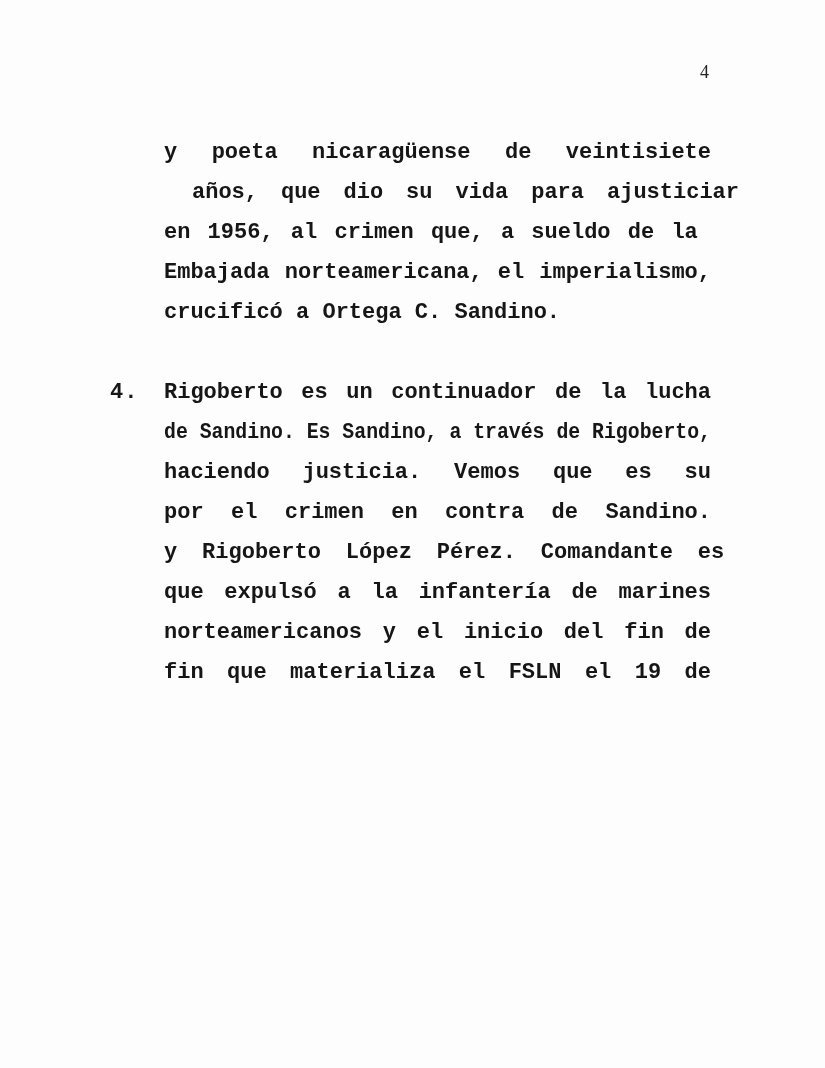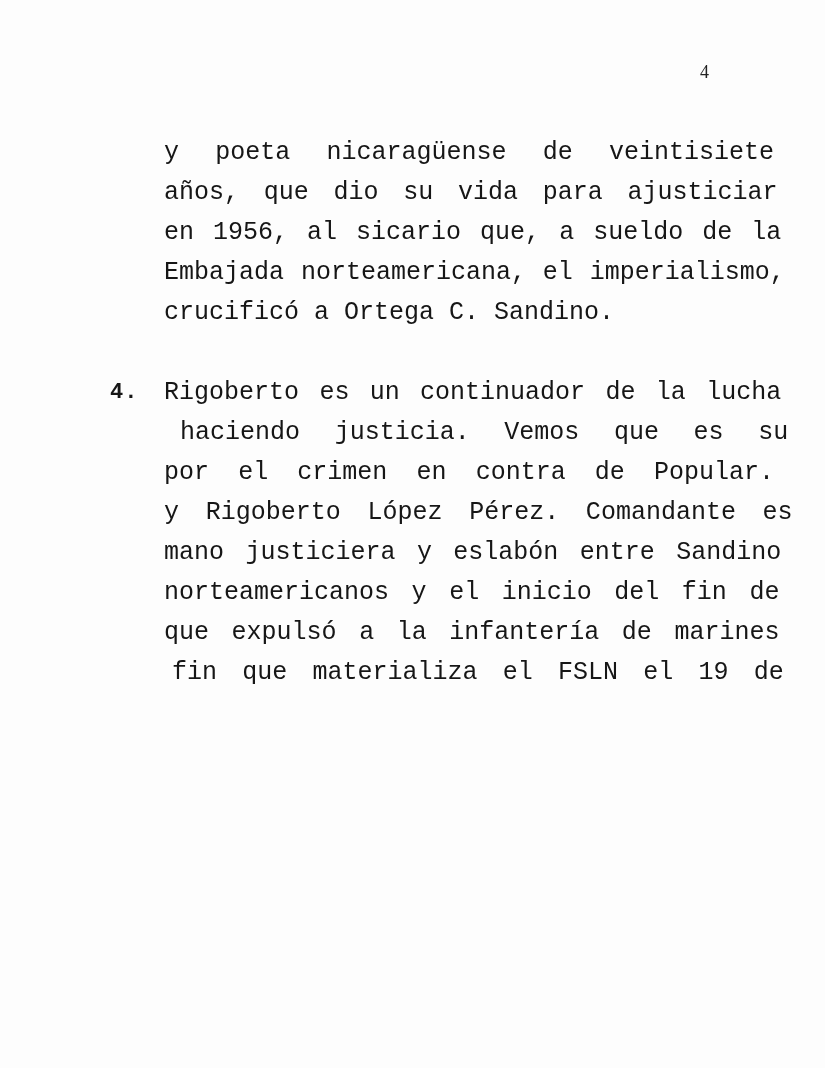--- a/index.html
+++ b/index.html
@@ -38,52 +38,52 @@
     top: 373px;
     height: 40px;
     line-height: 40px;
     font-size: 22px;
     font-weight: bold;
     letter-spacing: 1px;
   }
   .line {
     height: 40px;
     line-height: 40px;
-    font-size: 25px;
-    font-weight: normal;
+    font-size: 22px;
+    font-weight: bold;
     overflow: visible;
   }
   .line > span {
     display: inline-block;
     white-space: pre;
     transform-origin: 0 50%;
     font-kerning: none;
   }
 </style>
 </head>
 <body>
 
 <div class="page" style="--paper: #fdfdfd; --ink: #161616;">
 
   <div class="page-number">4</div>
 
   <div class="item-number">4.</div>
 
   <section class="col block-continuation">
       <div class="line"><span style="word-spacing: 21.2305px;">y poeta nicaragüense de veintisiete</span></div>
-      <div class="line"><span style="word-spacing: 9.7526px;">años, que dio su vida para ajusticiar</span></div>
-      <div class="line"><span style="word-spacing: 4.01367px;">en 1956, al sicario que, a sueldo de la</span></div>
+      <div class="line"><span style="word-spacing: 9.7526px; margin-left: 28px;">años, que dio su vida para ajusticiar</span></div>
+      <div class="line"><span style="word-spacing: 4.01367px;">en 1956, al crimen que, a sueldo de la</span></div>
       <div class="line"><span style="word-spacing: 1.90104px;">Embajada norteamericana, el imperialismo,</span></div>
       <div class="line"><span>crucificó a Ortega C. Sandino.</span></div>
     </section>
 
   <section class="col block-item">
       <div class="line"><span style="word-spacing: 5.35156px;">Rigoberto es un continuador de la lucha</span></div>
-      <div class="line"><span style="word-spacing: 19.625px; margin-left: 16px;">haciendo justicia. Vemos que es su</span></div>
-      <div class="line"><span style="word-spacing: 14.1536px;">por el crimen en contra de Popular.</span></div>
+      <div class="line"><span style="transform: scaleX(0.90069);">de Sandino. Es Sandino, a través de Rigoberto,</span></div>
+      <div class="line"><span style="word-spacing: 19.625px;">haciendo justicia. Vemos que es su</span></div>
+      <div class="line"><span style="word-spacing: 14.1536px;">por el crimen en contra de Sandino.</span></div>
       <div class="line"><span style="word-spacing: 11.7031px;">y Rigoberto López Pérez. Comandante es</span></div>
-      <div class="line"><span style="word-spacing: 6.42188px;">mano justiciera y eslabón entre Sandino</span></div>
+      <div class="line"><span style="word-spacing: 7.55208px;">que expulsó a la infantería de marines</span></div>
       <div class="line"><span style="word-spacing: 7.55208px;">norteamericanos y el inicio del fin de</span></div>
-      <div class="line"><span style="word-spacing: 7.55208px;">que expulsó a la infantería de marines</span></div>
-      <div class="line"><span style="word-spacing: 10.2455px; margin-left: 8px;">fin que materializa el FSLN el 19 de</span></div>
+      <div class="line"><span style="word-spacing: 10.2455px;">fin que materializa el FSLN el 19 de</span></div>
     </section>
 
 </div>
 
 </body></html>

